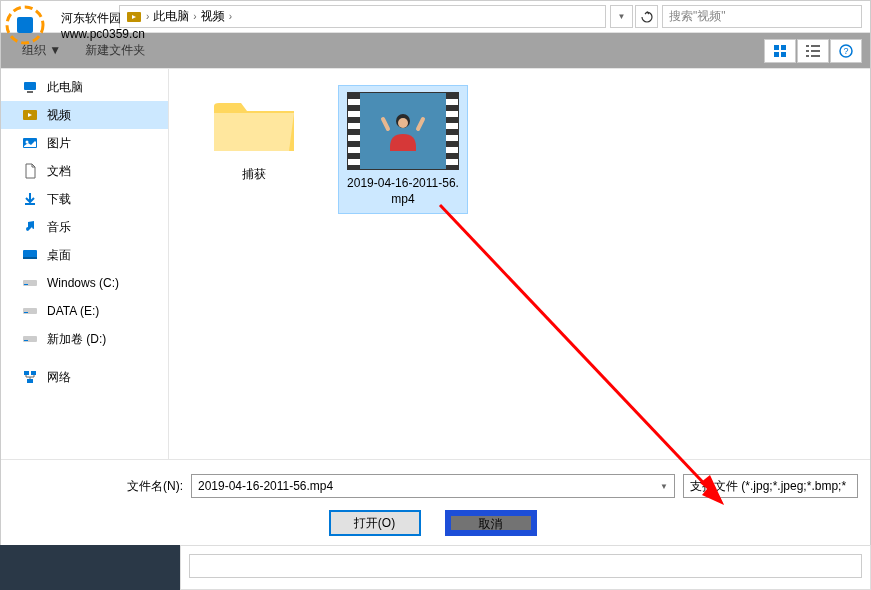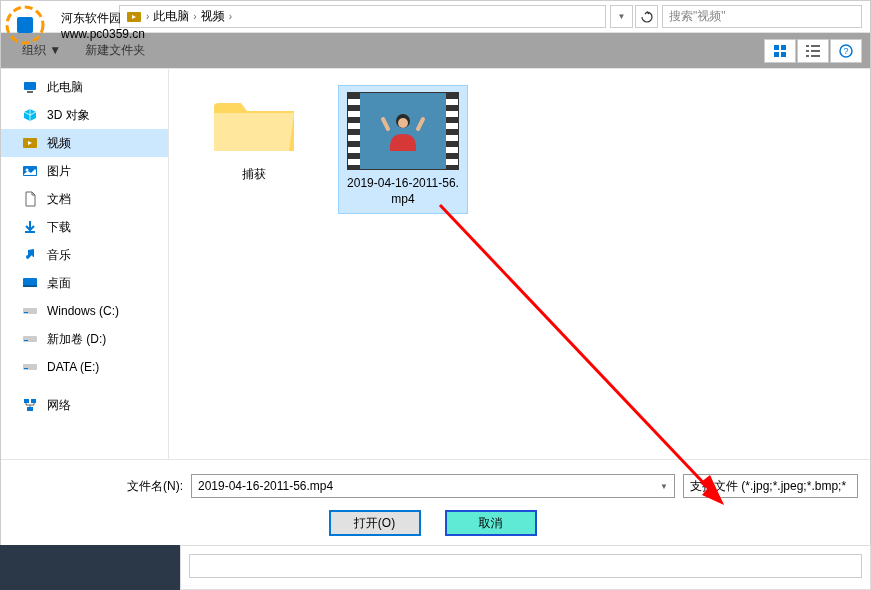--- a/index.html
+++ b/index.html
@@ -42,21 +42,21 @@
     .video-thumb::after { right: 0; }
     .video-person { width: 50px; height: 45px; position: relative; }
     .file-label { text-align: center; font-size: 12px; word-break: break-all; line-height: 1.3; }
     
     .bottom-area { padding: 14px 12px; border-top: 1px solid #e5e5e5; }
     .filename-row { display: flex; align-items: center; gap: 8px; margin-bottom: 12px; }
     .filename-label { width: 170px; text-align: right; }
     .filename-input { flex: 1; height: 24px; border: 1px solid #999; padding: 0 6px; display: flex; align-items: center; justify-content: space-between; }
     .filetype-select { width: 175px; height: 24px; border: 1px solid #999; padding: 0 6px; display: flex; align-items: center; justify-content: space-between; }
     .button-row { display: flex; justify-content: center; gap: 24px; padding-right: 6px; }
-    .btn { width: 92px; height: 26px; border: 2px solid #1d4ed8; background: #5eead4; cursor: pointer; font-size: 12px; }
+    .btn { width: 92px; height: 26px; border: 6px solid #1d4ed8; background: #737373; cursor: pointer; font-size: 12px; }
     .btn.primary { border: 2px solid #0078d7; background: #e1e1e1; }
     
     .arrow { position: absolute; pointer-events: none; z-index: 50; }
     .arrow-line { stroke: #ff0000; stroke-width: 3; fill: none; }
     .arrow-head { fill: #ff0000; }
     
     .bottom-strip { position: absolute; bottom: 0; left: 0; right: 0; height: 45px; display: flex; }
     .strip-left { width: 180px; background: #2a3847; }
     .strip-right { flex: 1; background: #fff; border: 1px solid #ddd; padding: 8px; }
     .strip-box { border: 1px solid #ccc; height: 24px; }
@@ -144,29 +144,20 @@
     <div class="sidebar">
       <div class="sidebar-item">
         <span class="sidebar-icon">
             <svg width="16" height="16" viewBox="0 0 16 16">
               <rect x="2" y="3" width="12" height="8" fill="#0078d7" rx="1"></rect>
               <rect x="5" y="12" width="6" height="2" fill="#666"></rect>
             </svg>
           </span>
         <span>此电脑</span>
       </div>
-      <div class="sidebar-item">
-        <span class="sidebar-icon">
-            <svg width="16" height="16" viewBox="0 0 16 16">
-              <path d="M8 2 L14 5 L14 11 L8 14 L2 11 L2 5 Z" fill="#00bcf2"></path>
-              <path d="M8 2 L8 14 M2 5 L8 8 L14 5" stroke="#fff" stroke-width="0.8" fill="none"></path>
-            </svg>
-          </span>
-        <span>3D 对象</span>
-      </div>
       <div class="sidebar-item active">
         <span class="sidebar-icon">
             <svg width="16" height="16" viewBox="0 0 16 16">
               <rect x="1" y="3" width="14" height="10" fill="#c29100" rx="1"></rect>
               <polygon points="6,6 6,10 10,8" fill="#fff"></polygon>
             </svg>
           </span>
         <span>视频</span>
       </div>
       <div class="sidebar-item">
@@ -223,30 +214,30 @@
           </span>
         <span>Windows (C:)</span>
       </div>
       <div class="sidebar-item">
         <span class="sidebar-icon">
             <svg width="16" height="16" viewBox="0 0 16 16">
               <rect x="1" y="5" width="14" height="6" fill="#ccc" rx="1"></rect>
               <rect x="2" y="9" width="4" height="1" fill="#0078d7"></rect>
             </svg>
           </span>
-        <span>新加卷 (D:)</span>
+        <span>DATA (E:)</span>
       </div>
       <div class="sidebar-item">
         <span class="sidebar-icon">
             <svg width="16" height="16" viewBox="0 0 16 16">
               <rect x="1" y="5" width="14" height="6" fill="#ccc" rx="1"></rect>
               <rect x="2" y="9" width="4" height="1" fill="#0078d7"></rect>
             </svg>
           </span>
-        <span>DATA (E:)</span>
+        <span>新加卷 (D:)</span>
       </div>
       <div style="height:10px"></div>
       <div class="sidebar-item">
         <span class="sidebar-icon">
             <svg width="16" height="16" viewBox="0 0 16 16">
               <rect x="2" y="2" width="5" height="4" fill="#0078d7"></rect>
               <rect x="9" y="2" width="5" height="4" fill="#0078d7"></rect>
               <rect x="5" y="10" width="6" height="4" fill="#0078d7"></rect>
               <path d="M4 6 L4 8 L12 8 L12 6 M8 8 L8 10" stroke="#666" fill="none"></path>
             </svg>

